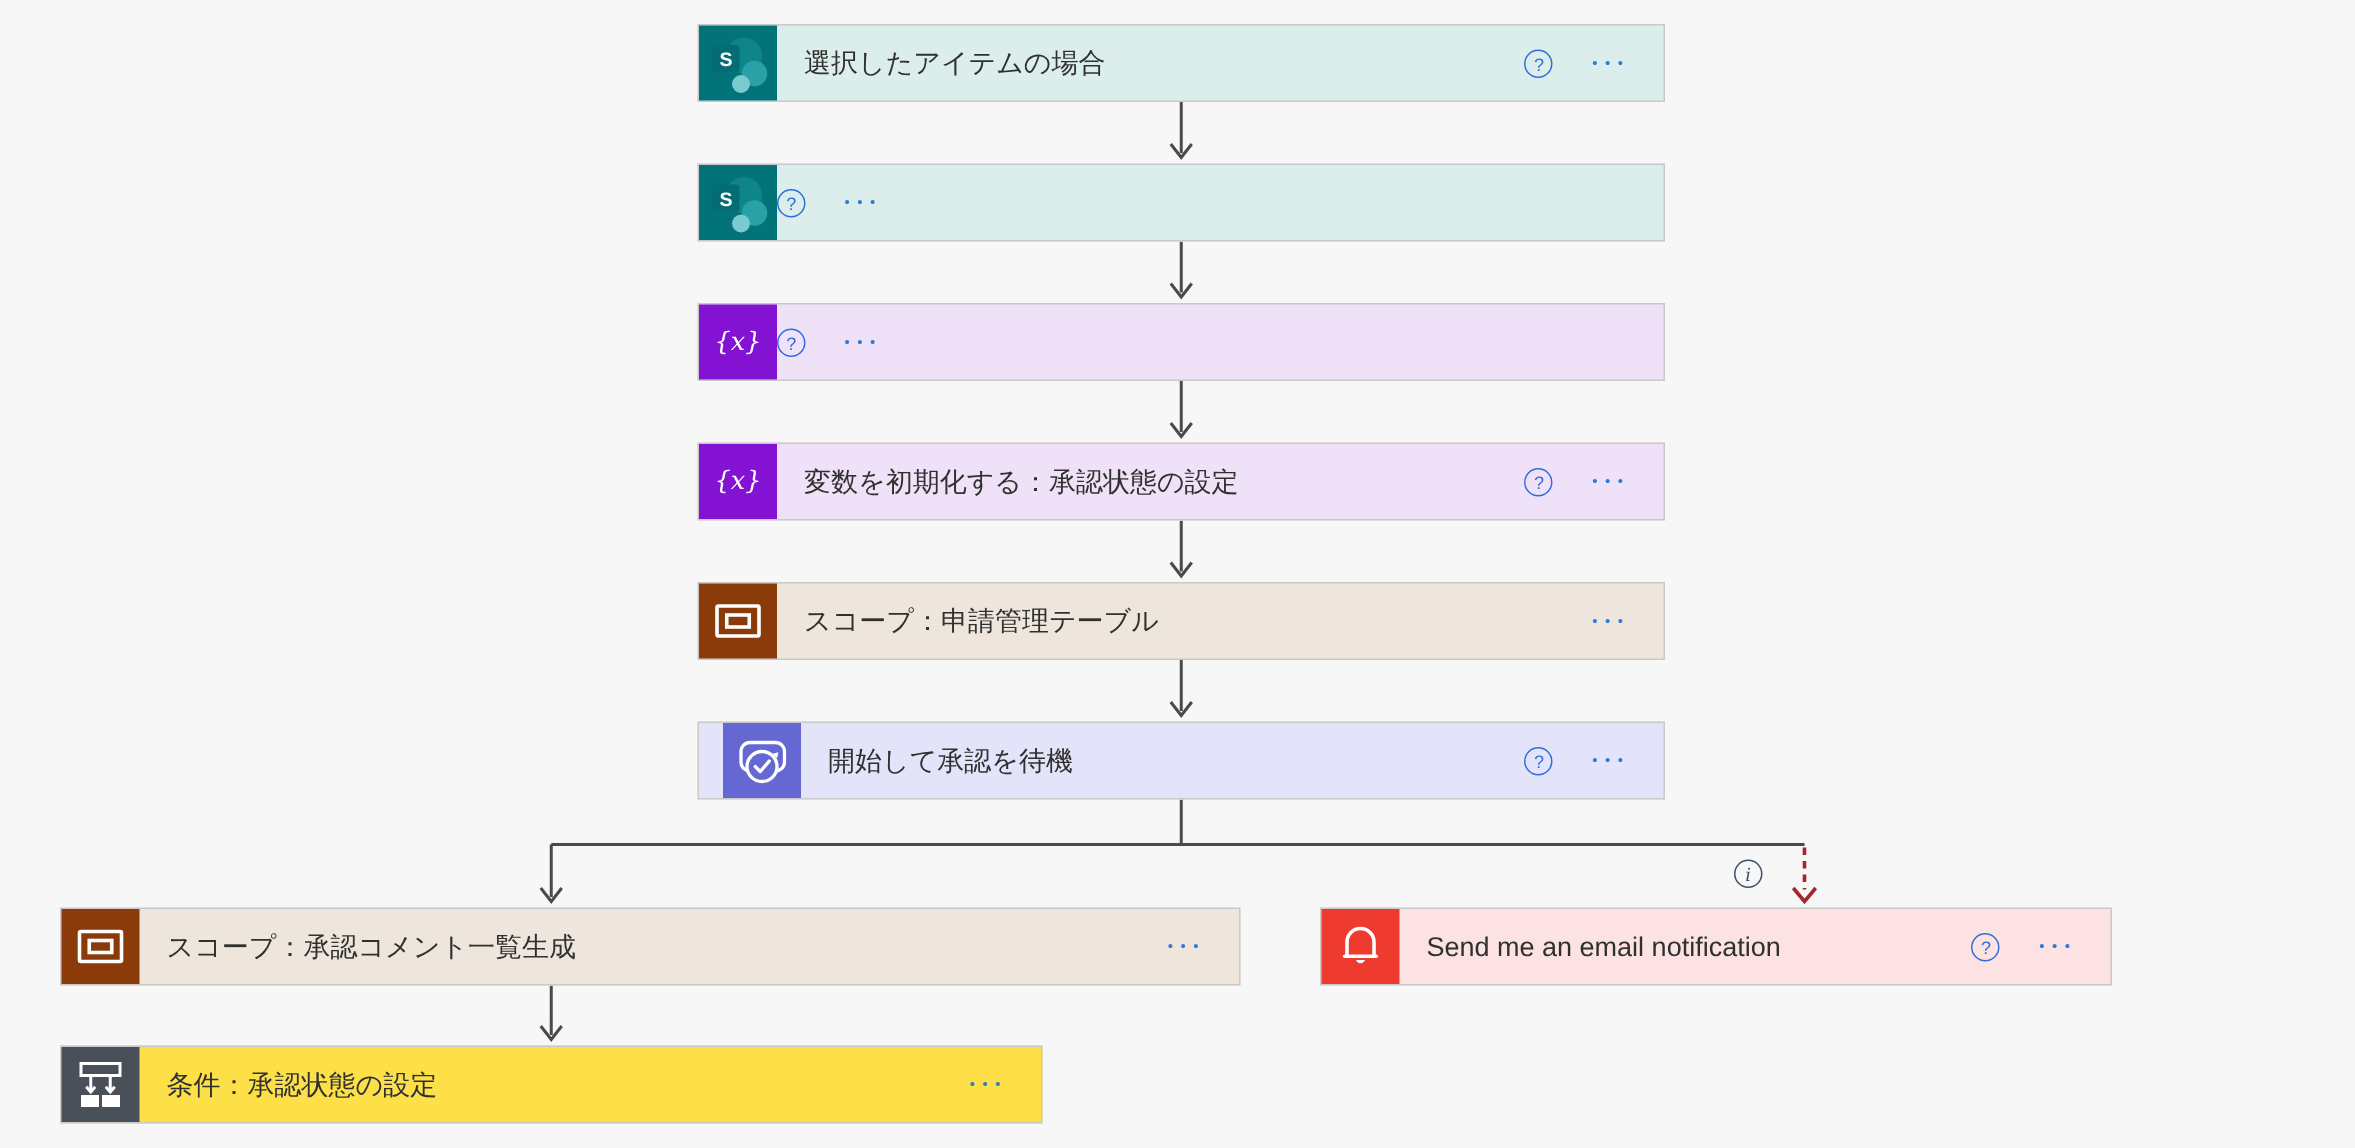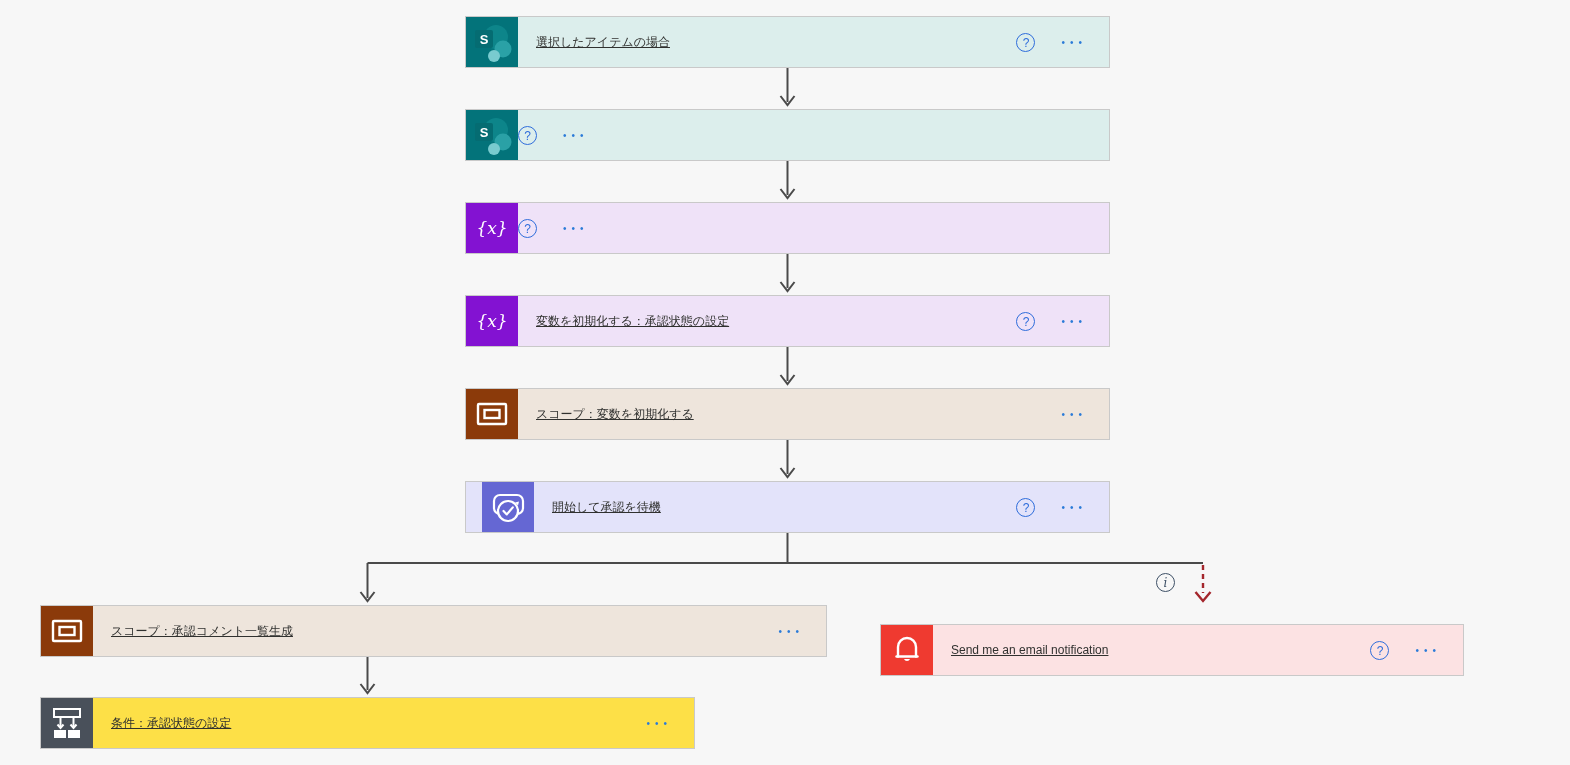--- a/index.html
+++ b/index.html
@@ -24,25 +24,24 @@
     cursor:pointer;
   }
   .tile{
     width:52px;min-width:52px;
     display:flex;align-items:center;justify-content:center;
   }
   .label{
     flex:1;
     display:flex;align-items:center;
     padding-left:18px;
-    font-size:12px;
+    font-size:18px;
     color:#30312f;
     white-space:nowrap;
     overflow:hidden;
-    text-decoration:underline;
   }
   .actions{
     display:flex;align-items:center;
     gap:26px;
     padding-right:22px;
   }
   .help{
     width:19px;height:19px;
     border:1.4px solid #2f6ddb;
     border-radius:50%;
@@ -188,21 +187,21 @@
     </div>
   </div>
 
   <div class="card c-scope" style="left:465px;top:388px;width:645px;">
     <div class="tile t-scope">
       <svg width="52" height="52" viewBox="0 0 52 52" fill="none" stroke="#ffffff" stroke-width="2.4">
         <rect x="12" y="16" width="28" height="20" rx="1"></rect>
         <rect x="18.5" y="22" width="15" height="8"></rect>
       </svg>
     </div>
-    <div class="label">スコープ：変数を初期化する</div>
+    <div class="label">スコープ：申請管理テーブル</div>
     <div class="actions">
       <div class="dots">•••</div>
     </div>
   </div>
 
   <div class="card c-approvals" style="left:465px;top:481px;width:645px;">
     <div class="tile t-approvals">
       <svg width="52" height="52" viewBox="0 0 52 52">
         <rect x="12" y="14" width="29" height="19" rx="6" fill="none" stroke="#ffffff" stroke-width="2.2"></rect>
         <circle cx="26" cy="30" r="10" fill="#6567d3" stroke="#ffffff" stroke-width="2.2"></circle>
@@ -241,21 +240,21 @@
         <rect x="13" y="33" width="12" height="8" fill="#ffffff"></rect>
         <rect x="27" y="33" width="12" height="8" fill="#ffffff"></rect>
       </svg>
     </div>
     <div class="label">条件：承認状態の設定</div>
     <div class="actions">
       <div class="dots">•••</div>
     </div>
   </div>
 
-  <div class="card c-notification" style="left:880px;top:624px;width:584px;">
+  <div class="card c-notification" style="left:880px;top:605px;width:528px;">
     <div class="tile t-notification">
       <svg width="52" height="52" viewBox="0 0 52 52">
         <path d="M17 32.5 v-9.5 a9 9 0 0 1 18 0 v9.5" fill="none" stroke="#ffffff" stroke-width="2.4" stroke-linecap="round"></path>
         <path d="M15.5 32.5 h21" stroke="#ffffff" stroke-width="2.4" stroke-linecap="round"></path>
         <path d="M23 35 a3.2 3.2 0 0 0 6 0 z" fill="#ffffff"></path>
       </svg>
     </div>
     <div class="label">Send me an email notification</div>
     <div class="actions">
       <div class="help"><span>?</span></div>

